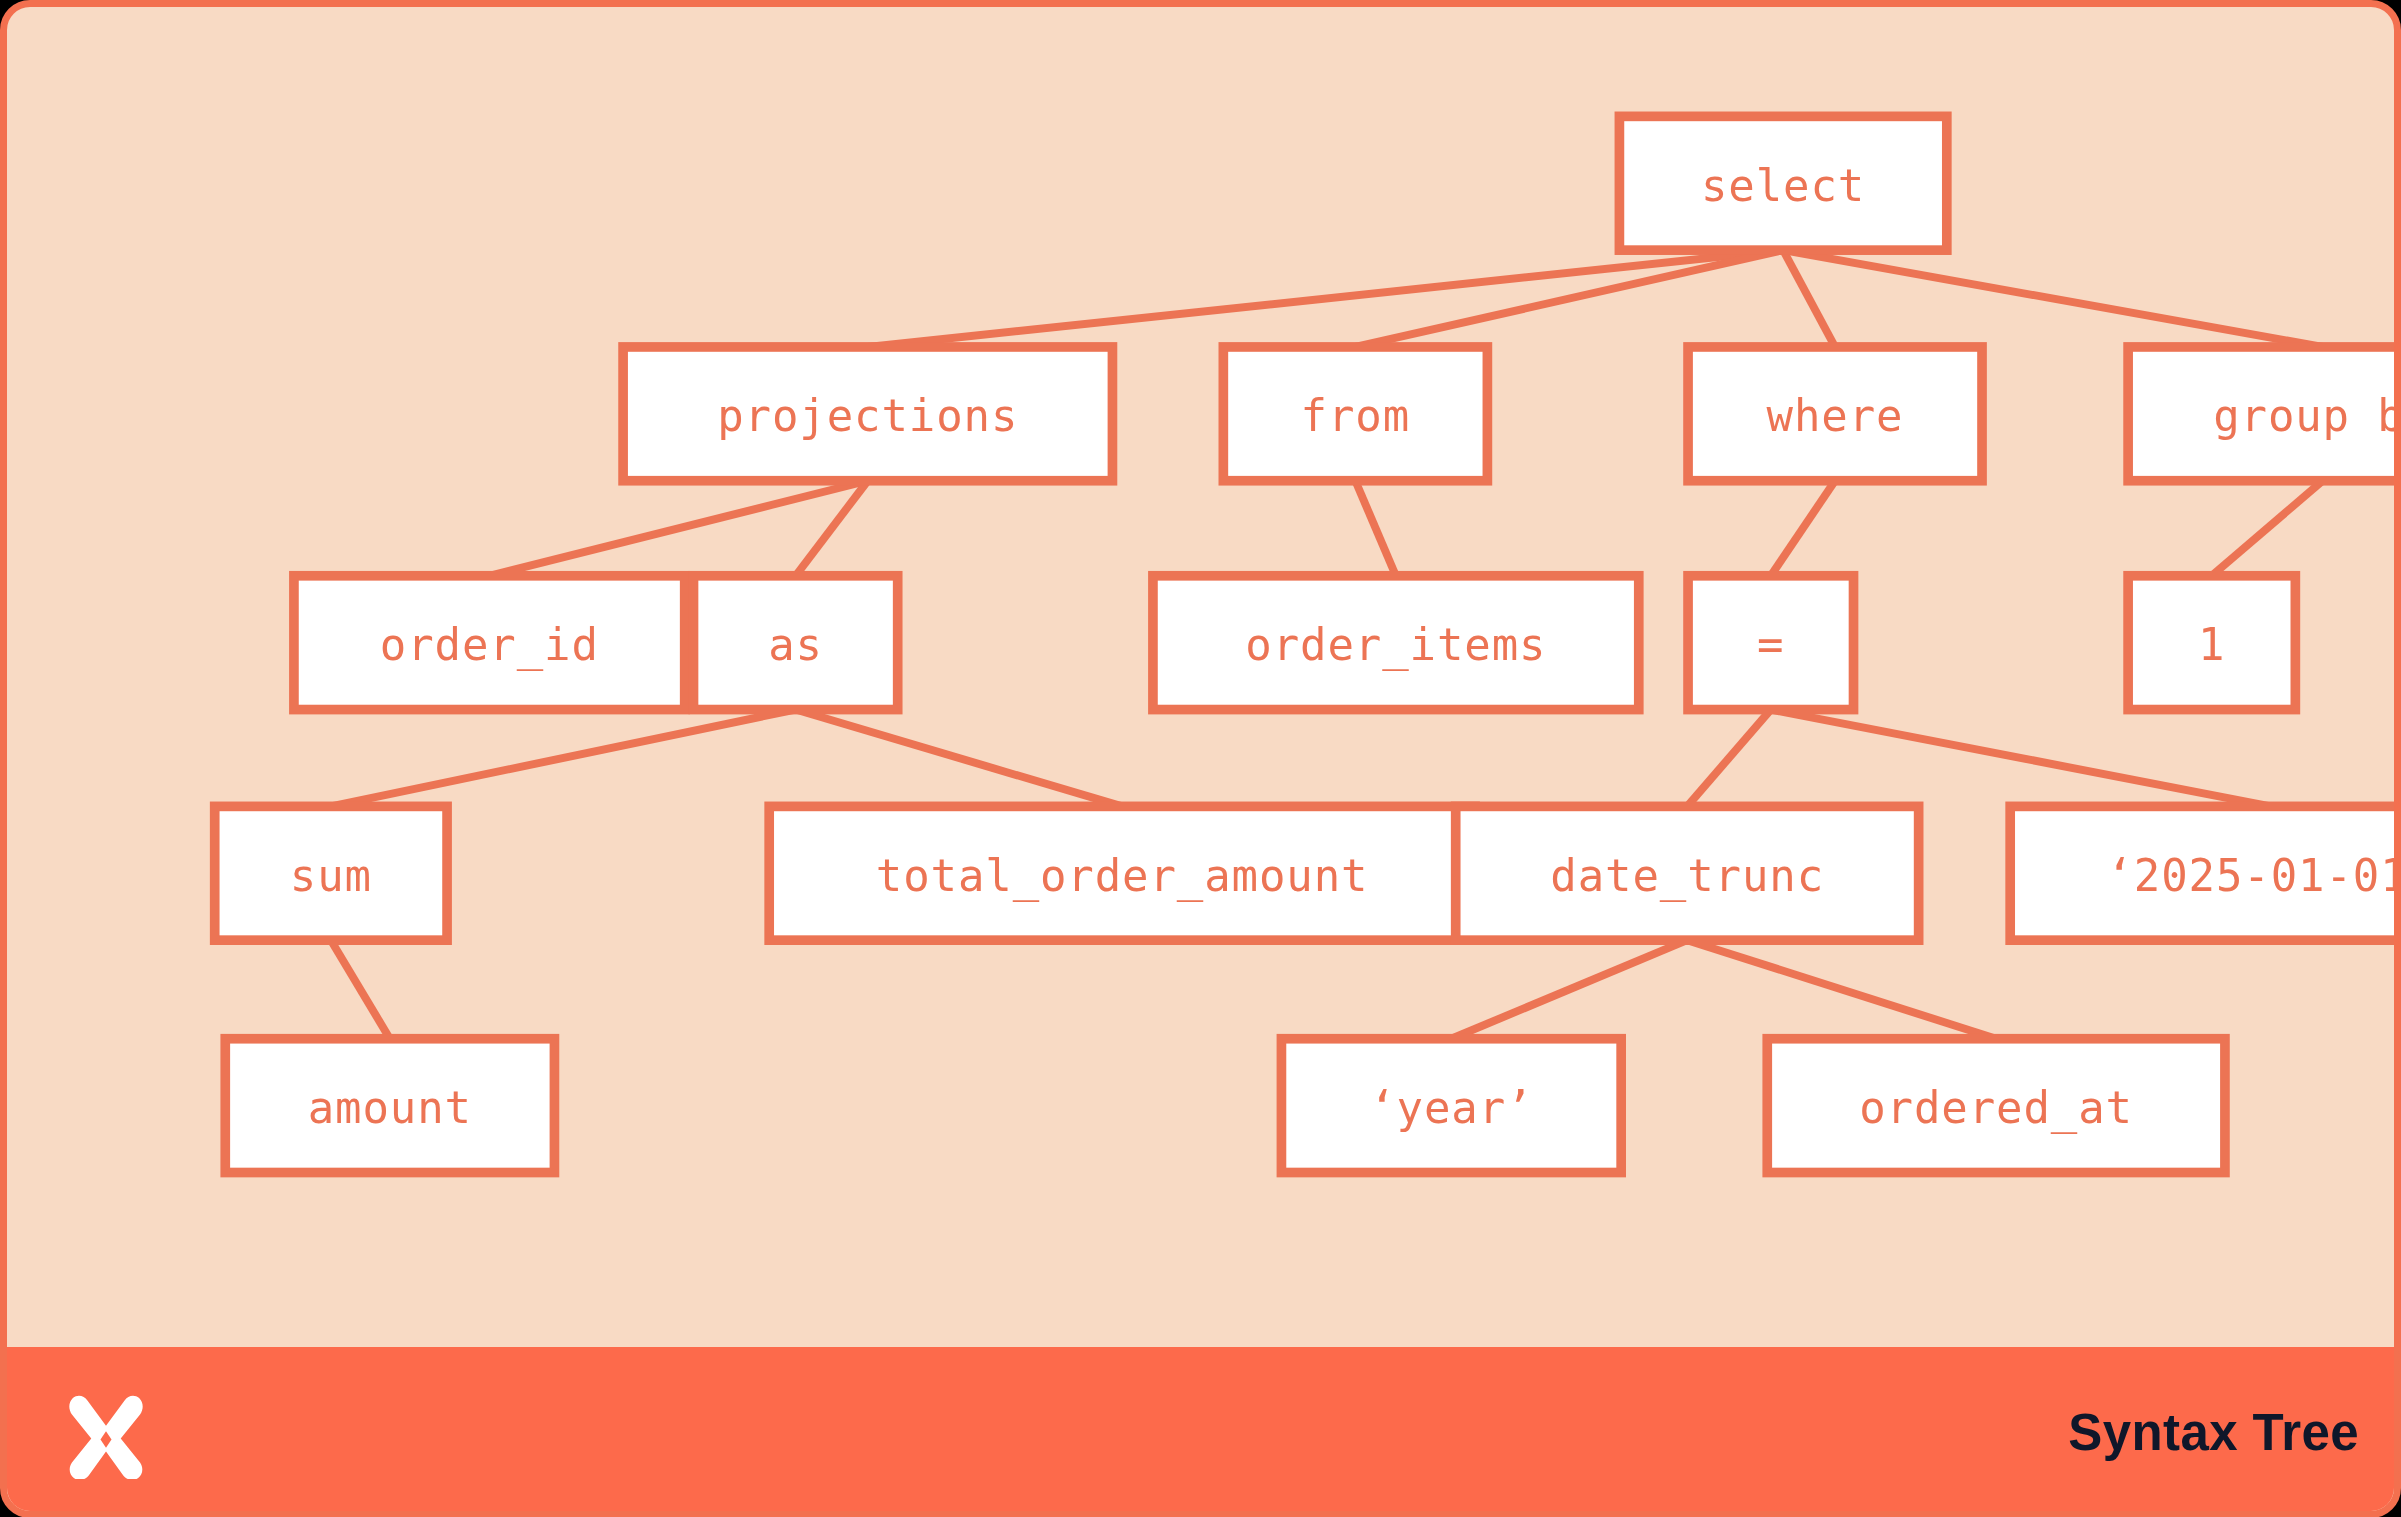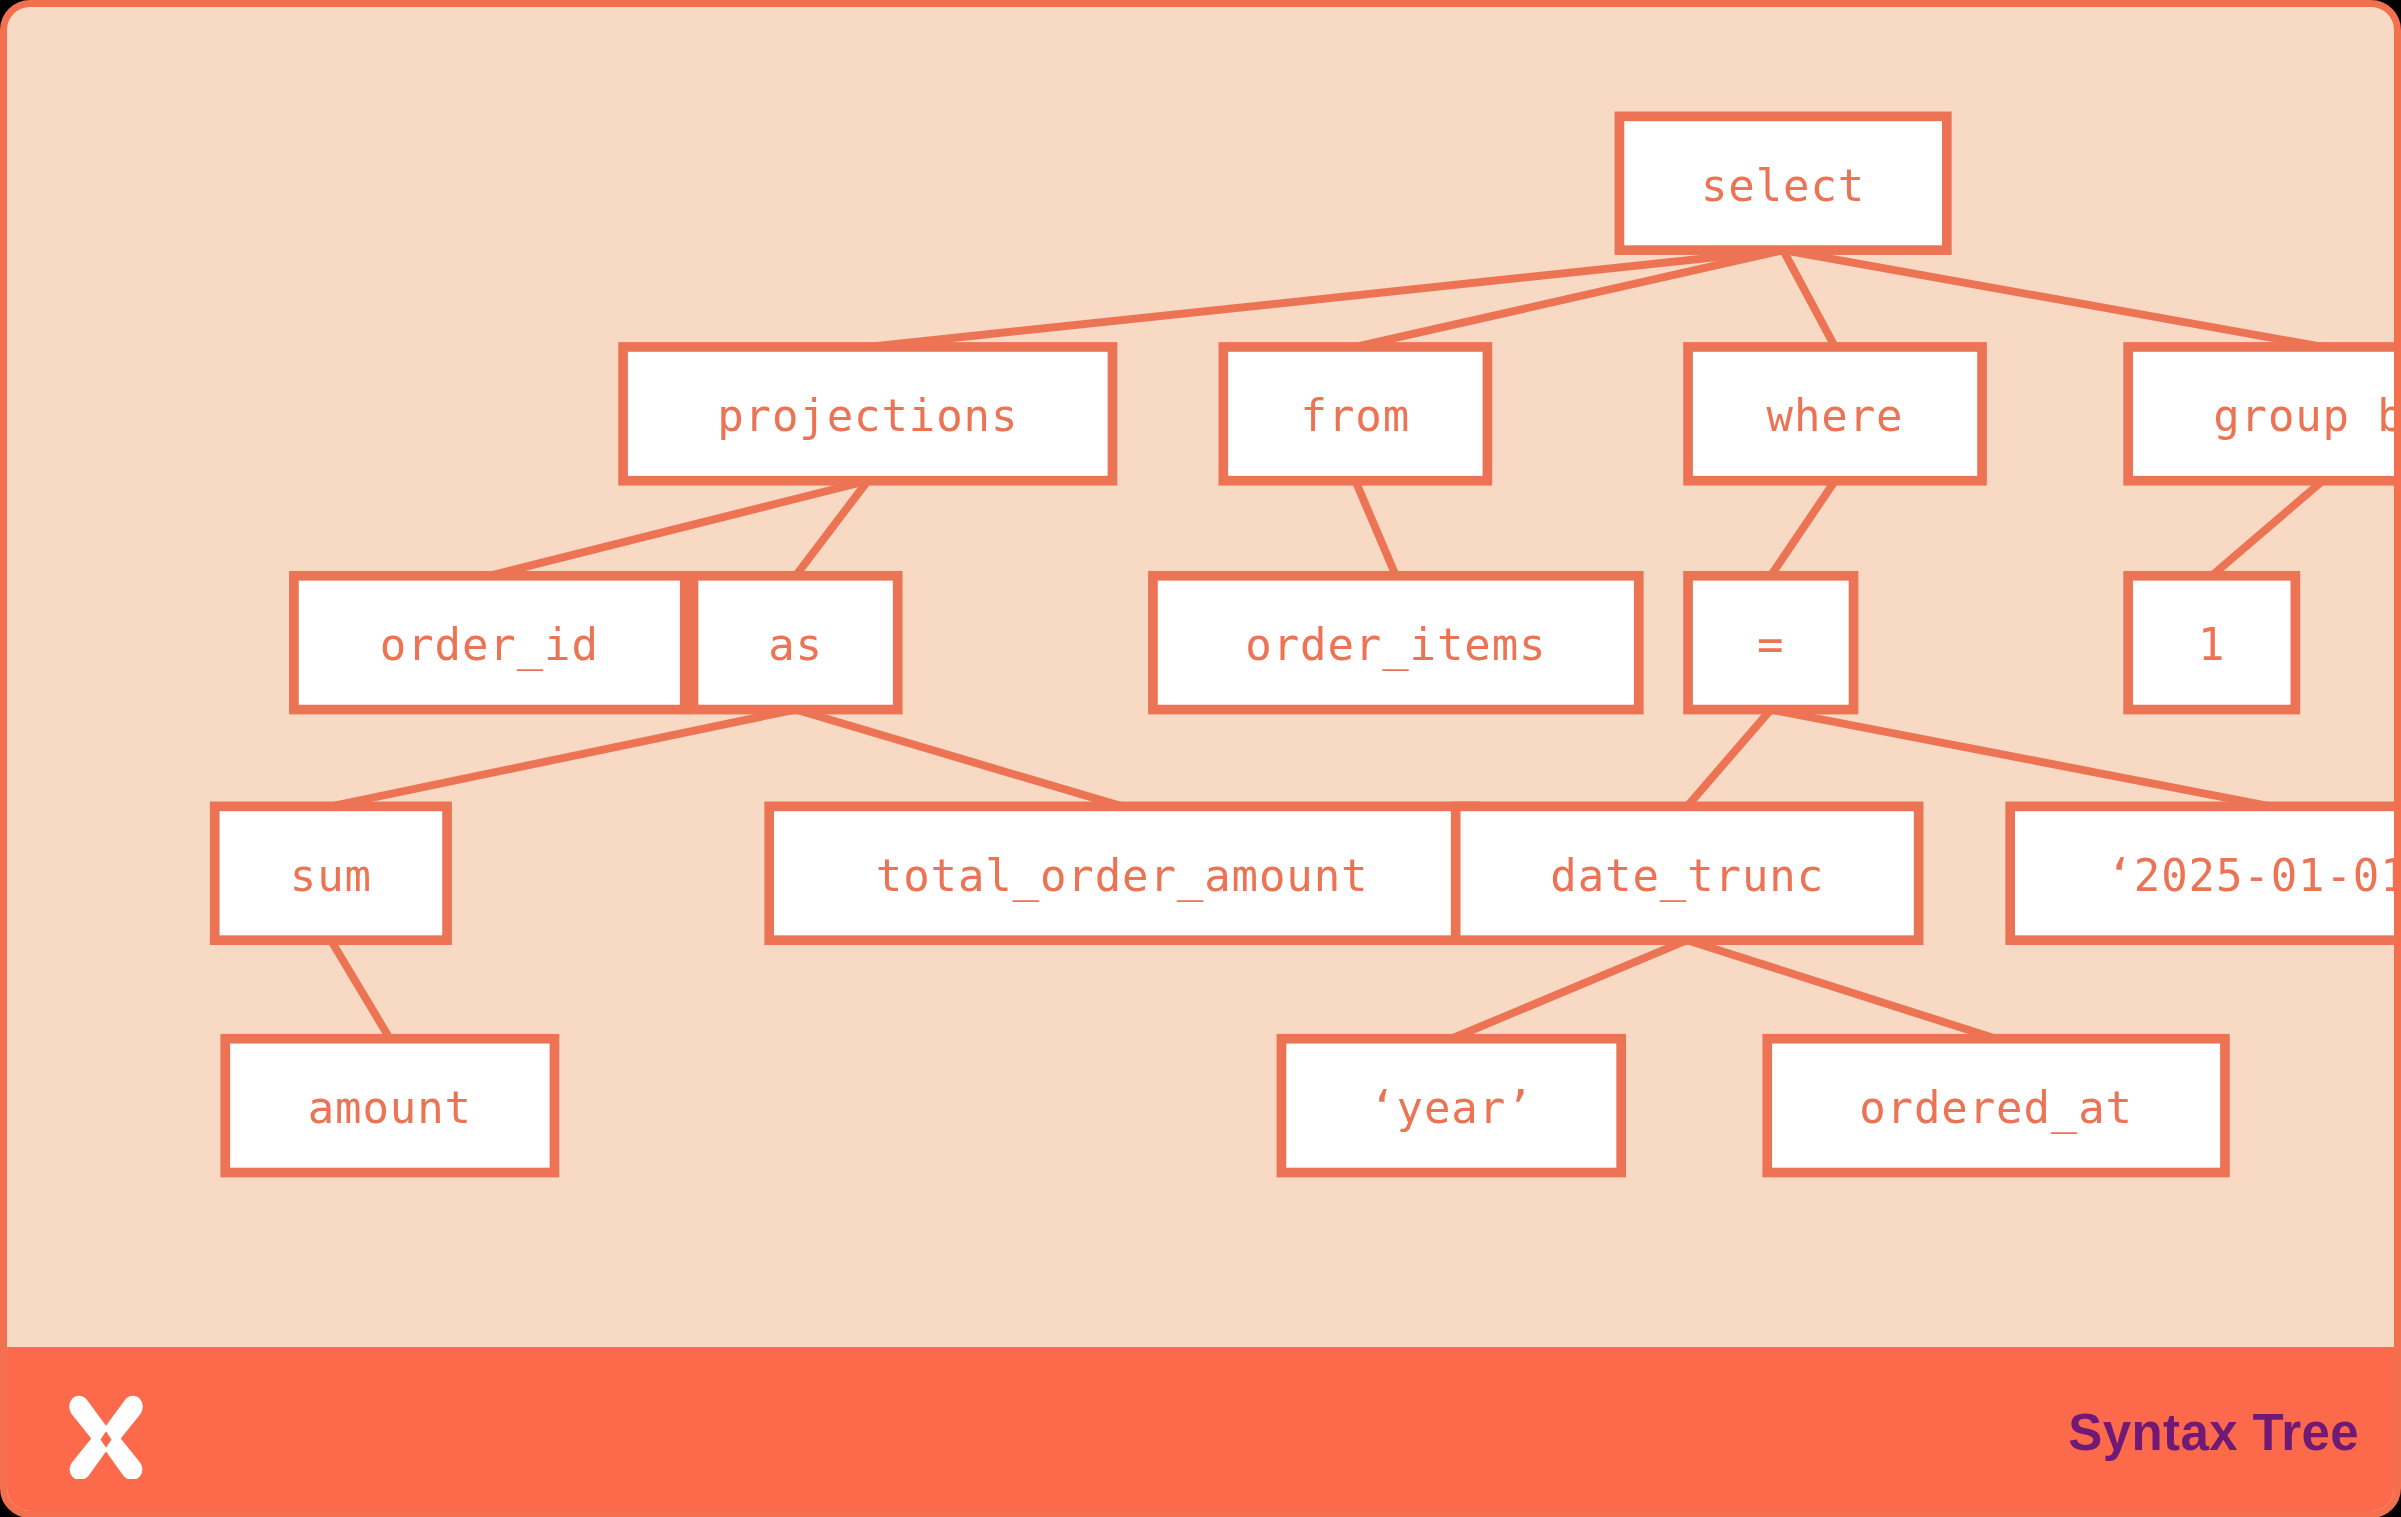--- a/index.html
+++ b/index.html
@@ -66,21 +66,21 @@
     justify-content: space-between;
     padding: 0 49px 0 53px;
     box-sizing: border-box;
   }
   #brand-logo {
     width: 92px;
     height: 92px;
     flex: 0 0 auto;
   }
   #footer-title {
-    color: #701a75;
+    color: #0f172a;
     font-family: "Liberation Sans", sans-serif;
     font-size: 51px;
     font-weight: bold;
     letter-spacing: 0.4px;
     white-space: nowrap;
   }
 </style>
 </head>
 <body>
 

